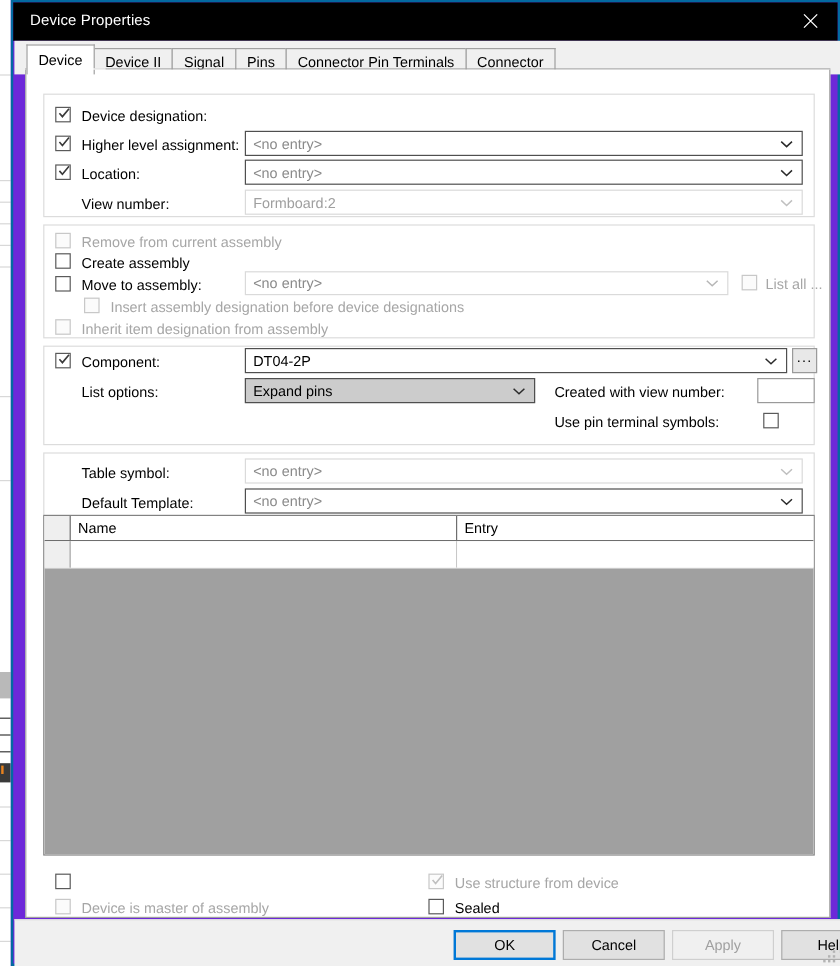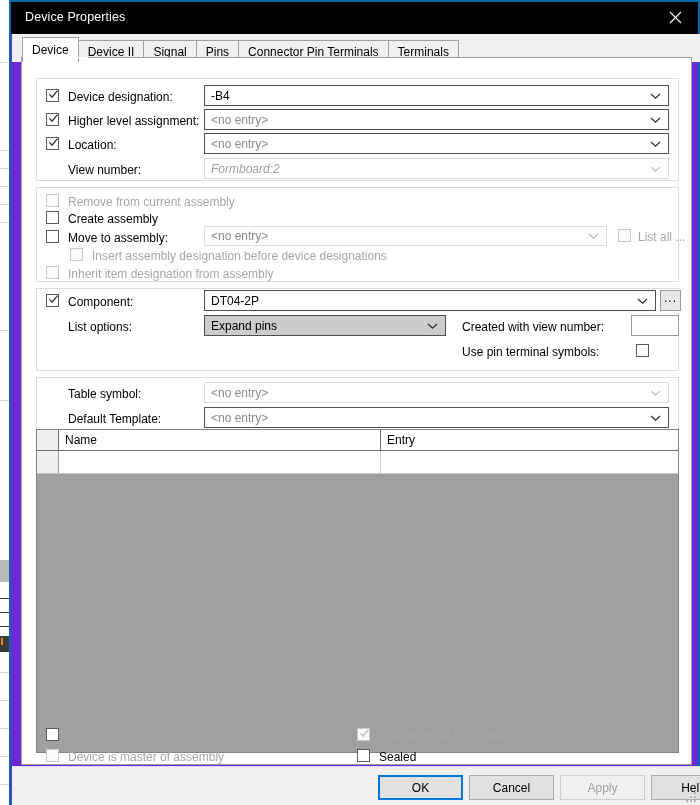--- a/index.html
+++ b/index.html
@@ -49,21 +49,21 @@
   .cb.dis{border-color:#c8c8c8;background:#fbfbfb;}
   .cb .tick{position:absolute;left:1px;top:-1px;width:11px;height:11px;}
   .cb .tick svg{display:block;}
 
   
   .combo{position:absolute;border:1px solid #4f4f4f;background:#ffffff;box-sizing:border-box;}
   .combo.dis{border-color:#dadada;background:#ffffff;}
   .combo.gray{background:#cccccc;border-color:#4f4f4f;}
   .combo .val{position:absolute;left:6px;top:50%;transform:translateY(-50%);font-size:12px;color:#000;white-space:nowrap;}
   .combo .val.ph{color:#8a8a8a;}
-  .combo .val.dis{color:#9f9f9f;font-style:italic;}
+  .combo .val.dis{color:#9f9f9f;}
   .combo .chev{position:absolute;right:7px;top:50%;transform:translateY(-50%);width:11px;height:8px;}
   .combo .chev svg{display:block;}
 
   
   .tinput{position:absolute;border:1px solid #9a9a9a;background:#ffffff;box-sizing:border-box;}
 
   
   .dots{position:absolute;border:1px solid #9a9a9a;background:#e8e8e8;box-sizing:border-box;
         display:flex;align-items:center;justify-content:center;font-size:12px;letter-spacing:1px;
         color:#000;padding-bottom:5px;}
@@ -127,46 +127,38 @@
       </div>
     </div>
 
     <div class="tabstrip">
       <div class="tabs">
         <div class="tab active">Device</div>
         <div class="tab">Device II</div>
         <div class="tab">Signal</div>
         <div class="tab">Pins</div>
         <div class="tab">Connector Pin Terminals</div>
-        <div class="tab">Terminals</div>
+        <div class="tab">Connector</div>
       </div>
     </div>
     <div class="tabline"></div>
     <div class="tabline-white" style="left: 22px; width: 54.6875px;"></div>
 
     <div class="page">
 
       <div class="gbox" style="left:14px;top:20px;width:643px;height:103px;"></div>
 
       <div class="cb" style="left:24px;top:31px">
         <span class="tick">
           <svg width="11" height="11" viewBox="0 0 11 11">
               <path d="M1.5 5.4 L4 8.2 L9.5 1.6" stroke="#3a3a3a" stroke-width="1.35" fill="none"></path>
             </svg>
         </span>
       </div>
       <div class="lbl" style="left:46px;top:32px">Device designation:</div>
-      <div class="combo" style="left:182px;top:27px;width:465px;height:21px">
-        <span class="val">-B4</span>
-        <span class="chev">
-            <svg width="11" height="8" viewBox="0 0 11 8">
-              <path d="M1 2 L5.5 6.2 L10 2" stroke="#2b2b2b" stroke-width="1.25" fill="none"></path>
-            </svg>
-          </span>
-      </div>
 
       <div class="cb" style="left:24px;top:55px">
         <span class="tick">
           <svg width="11" height="11" viewBox="0 0 11 11">
               <path d="M1.5 5.4 L4 8.2 L9.5 1.6" stroke="#3a3a3a" stroke-width="1.35" fill="none"></path>
             </svg>
         </span>
       </div>
       <div class="lbl" style="left:46px;top:56px">Higher level assignment:</div>
       <div class="combo" style="left:182px;top:51px;width:465px;height:21px">
@@ -283,21 +275,21 @@
       <div class="lbl" style="left:46px;top:354px">Default Template:</div>
       <div class="combo" style="left:182px;top:349px;width:465px;height:21px">
         <span class="val ph">&lt;no entry&gt;</span>
         <span class="chev">
             <svg width="11" height="8" viewBox="0 0 11 8">
               <path d="M1 2 L5.5 6.2 L10 2" stroke="#2b2b2b" stroke-width="1.25" fill="none"></path>
             </svg>
           </span>
       </div>
 
-      <div class="grid" style="left:14px;top:371px;width:643px;height:324px">
+      <div class="grid" style="left:14px;top:371px;width:643px;height:284px">
         <div class="grid-head">
           <div class="gh-corner"></div>
           <div class="gh-cell" style="left:22px;width:322px">Name</div>
           <div class="gh-cell" style="left:344px;width:298px;border-right:none">Entry</div>
         </div>
         <div class="grid-row">
           <div class="gr-corner"></div>
           <div class="gr-cell" style="left:22px;width:322px"></div>
           <div class="gr-cell" style="left:344px;width:298px;border-right:none"></div>
         </div>

